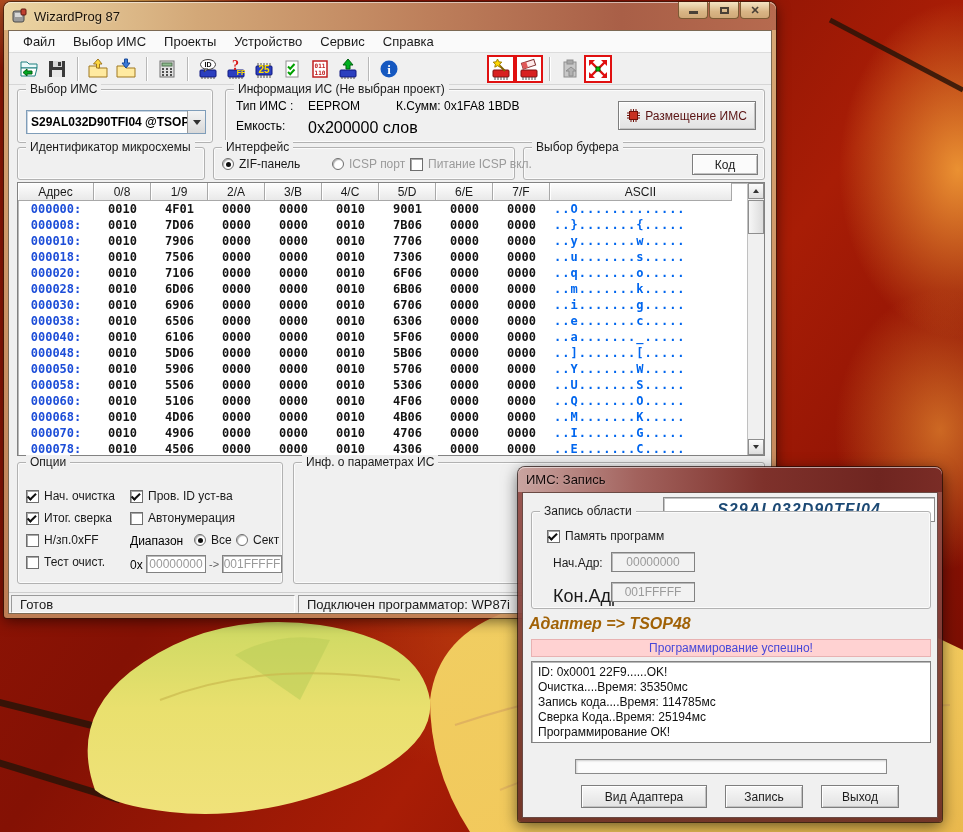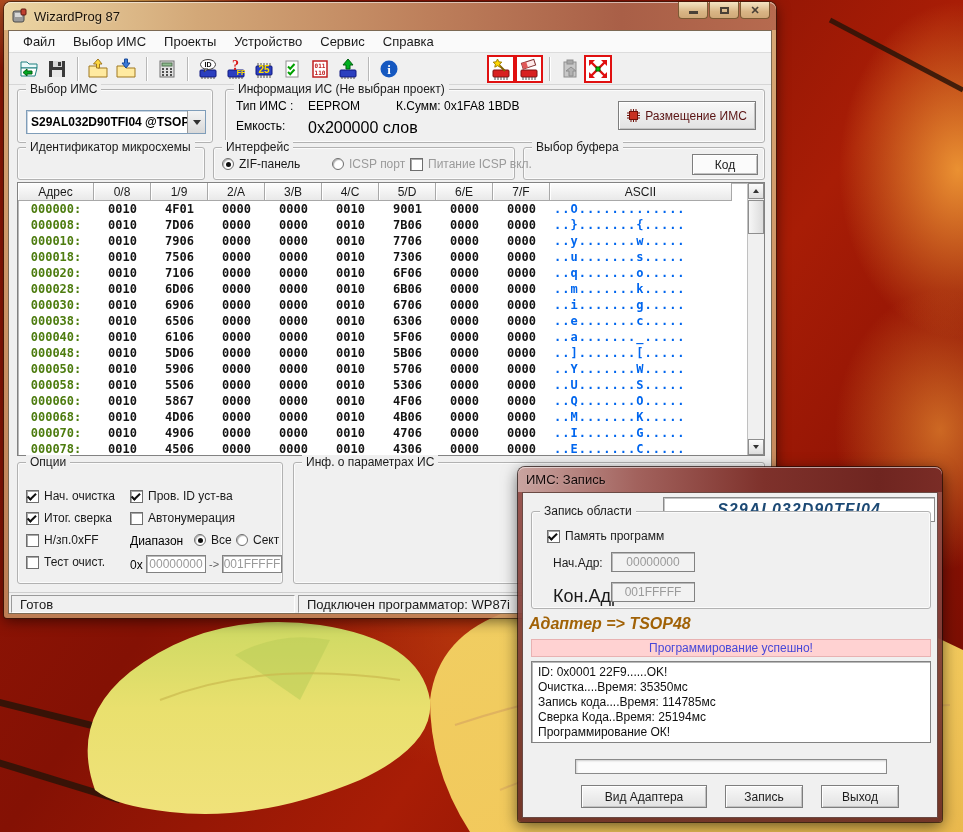--- a/index.html
+++ b/index.html
@@ -91,21 +91,21 @@
   .disabled, .disabled * { color:#9a9a9a !important; }
 
   
   .hexwrap { position:absolute; left:8px; top:151px; width:748px; height:274px;
     background:#fff; border:1px solid #828282; box-shadow:inset 1px 1px 0 #b9b9b9; }
   .hexhead { display:flex; height:18px; }
   .hcell { background:linear-gradient(#fdfdfd,#e9e9e9); border-right:1px solid #a8a8a8; border-bottom:1px solid #a8a8a8;
     box-shadow:inset 1px 1px 0 #fff; font-size:12px; color:#1a1a1a; display:flex; align-items:center; justify-content:center; }
   .c-addr { width:76px; } .c-hex { width:57px; } .c-ascii { width:182px; }
   .hexrow { display:flex; height:16px; font-family:"DejaVu Sans Mono", monospace; font-weight:bold; font-size:12px; line-height:16px; }
-  .hexrow .addr { width:76px; color:#4d7c0f; text-align:center; }
+  .hexrow .addr { width:76px; color:#1d4ed8; text-align:center; }
   .hexrow .cell { width:57px; color:#141414; text-align:center; }
   .hexrow .ascii { width:182px; color:#0066ee; padding-left:4px; letter-spacing:1px; }
   .vscroll { position:absolute; right:0; top:0; width:17px; height:100%; background:#f0f0f0; border-left:1px solid #c0c0c0; }
   .sbtn { position:absolute; left:0; width:16px; height:16px; background:linear-gradient(#fcfcfc,#dedede);
     border:1px solid #8e8e8e; display:flex; align-items:center; justify-content:center; }
   .arrow-up-s { width:0;height:0;border-left:3px solid transparent;border-right:3px solid transparent;border-bottom:4px solid #333; }
   .arrow-dn-s { width:0;height:0;border-left:3px solid transparent;border-right:3px solid transparent;border-top:4px solid #333; }
   .sthumb { position:absolute; left:0; top:17px; width:16px; height:34px;
     background:linear-gradient(90deg,#f6f6f6,#dcdcdc); border:1px solid #8e8e8e; }
 
@@ -537,21 +537,21 @@
             <span class="cell">0000</span>
             <span class="cell">0010</span>
             <span class="cell">5306</span>
             <span class="cell">0000</span>
             <span class="cell">0000</span>
             <span class="ascii">..U.......S.....</span>
           </div>
           <div class="hexrow">
             <span class="addr">000060:</span>
             <span class="cell">0010</span>
-            <span class="cell">5867</span>
+            <span class="cell">5106</span>
             <span class="cell">0000</span>
             <span class="cell">0000</span>
             <span class="cell">0010</span>
             <span class="cell">4F06</span>
             <span class="cell">0000</span>
             <span class="cell">0000</span>
             <span class="ascii">..Q.......O.....</span>
           </div>
           <div class="hexrow">
             <span class="addr">000068:</span>

